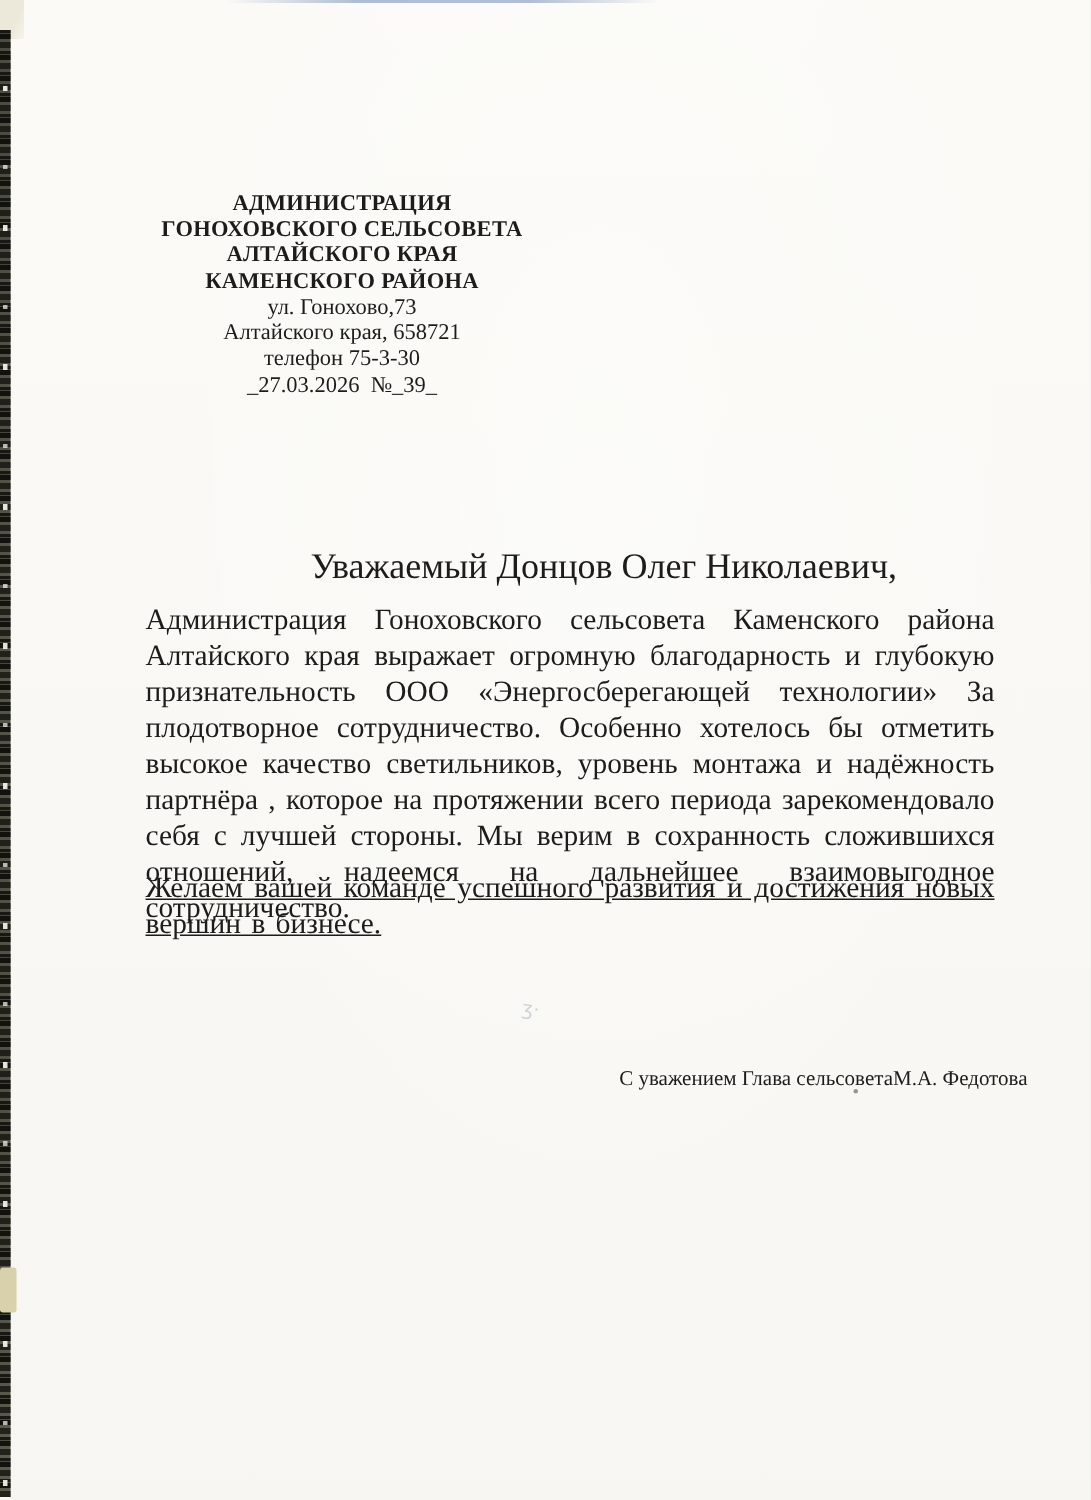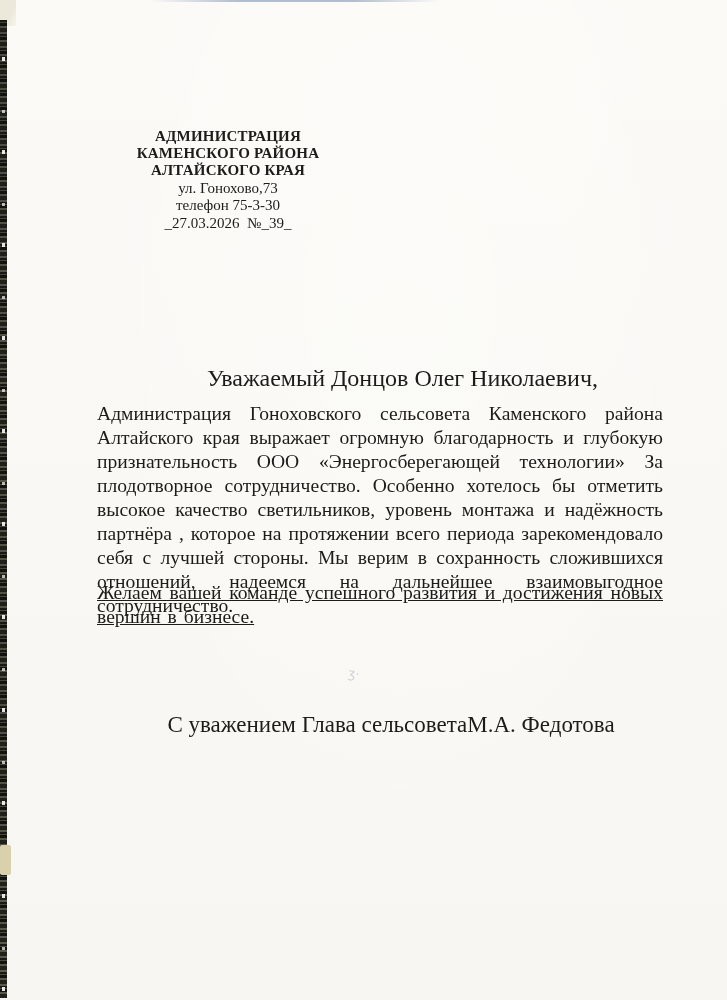--- a/index.html
+++ b/index.html
@@ -76,41 +76,43 @@
   }
   .para{
     position:absolute;left:97px;width:566px;
     font-size:19.6px;line-height:24px;
     text-align:justify;word-spacing:2px;
   }
   .para-1{top:402px;}
   .para-2{top:581px;text-decoration:underline;}
   .closing{
     position:absolute;left:97px;top:712px;width:588px;
-    display:flex;justify-content:center;align-items:baseline;
-    font-size:23px;
+    display:flex;justify-content:flex-end;align-items:baseline;
+    font-size:14px;
   }
 </style>
 </head>
 <body>
 
 <div class="scan-page">
 
   <div class="corner-fold"></div>
   <div class="edge-strip"></div>
   <div class="strip-blotch"></div>
   <div class="top-scan-line"></div>
   <div class="pencil-mark">ӡ·</div>
   <div class="scan-speck"></div>
 
   <div class="letterhead">
     <div class="org">АДМИНИСТРАЦИЯ</div>
+    <div class="org">ГОНОХОВСКОГО СЕЛЬСОВЕТА</div>
+    <div class="org">АЛТАЙСКОГО КРАЯ</div>
     <div class="org">КАМЕНСКОГО РАЙОНА</div>
-    <div class="org">АЛТАЙСКОГО КРАЯ</div>
     <div class="addr">ул. Гонохово,73</div>
+    <div class="addr">Алтайского края, 658721</div>
     <div class="addr">телефон 75-3-30</div>
     <div class="date-number">_27.03.2026  №_39_</div>
   </div>
 
   <div class="salutation">Уважаемый Донцов Олег Николаевич,</div>
 
   <div class="para para-1">Администрация Гоноховского сельсовета Каменского района Алтайского края выражает огромную благодарность и глубокую признательность ООО «Энергосберегающей технологии» За плодотворное сотрудничество. Особенно хотелось бы отметить высокое качество светильников, уровень монтажа и надёжность партнёра , которое на протяжении всего периода зарекомендовало себя с лучшей стороны. Мы верим в сохранность сложившихся отношений, надеемся на дальнейшее взаимовыгодное сотрудничество.</div>
   <div class="para para-2">Желаем вашей команде успешного развития и достижения новых вершин в бизнесе.</div>
 
   <div class="closing">

